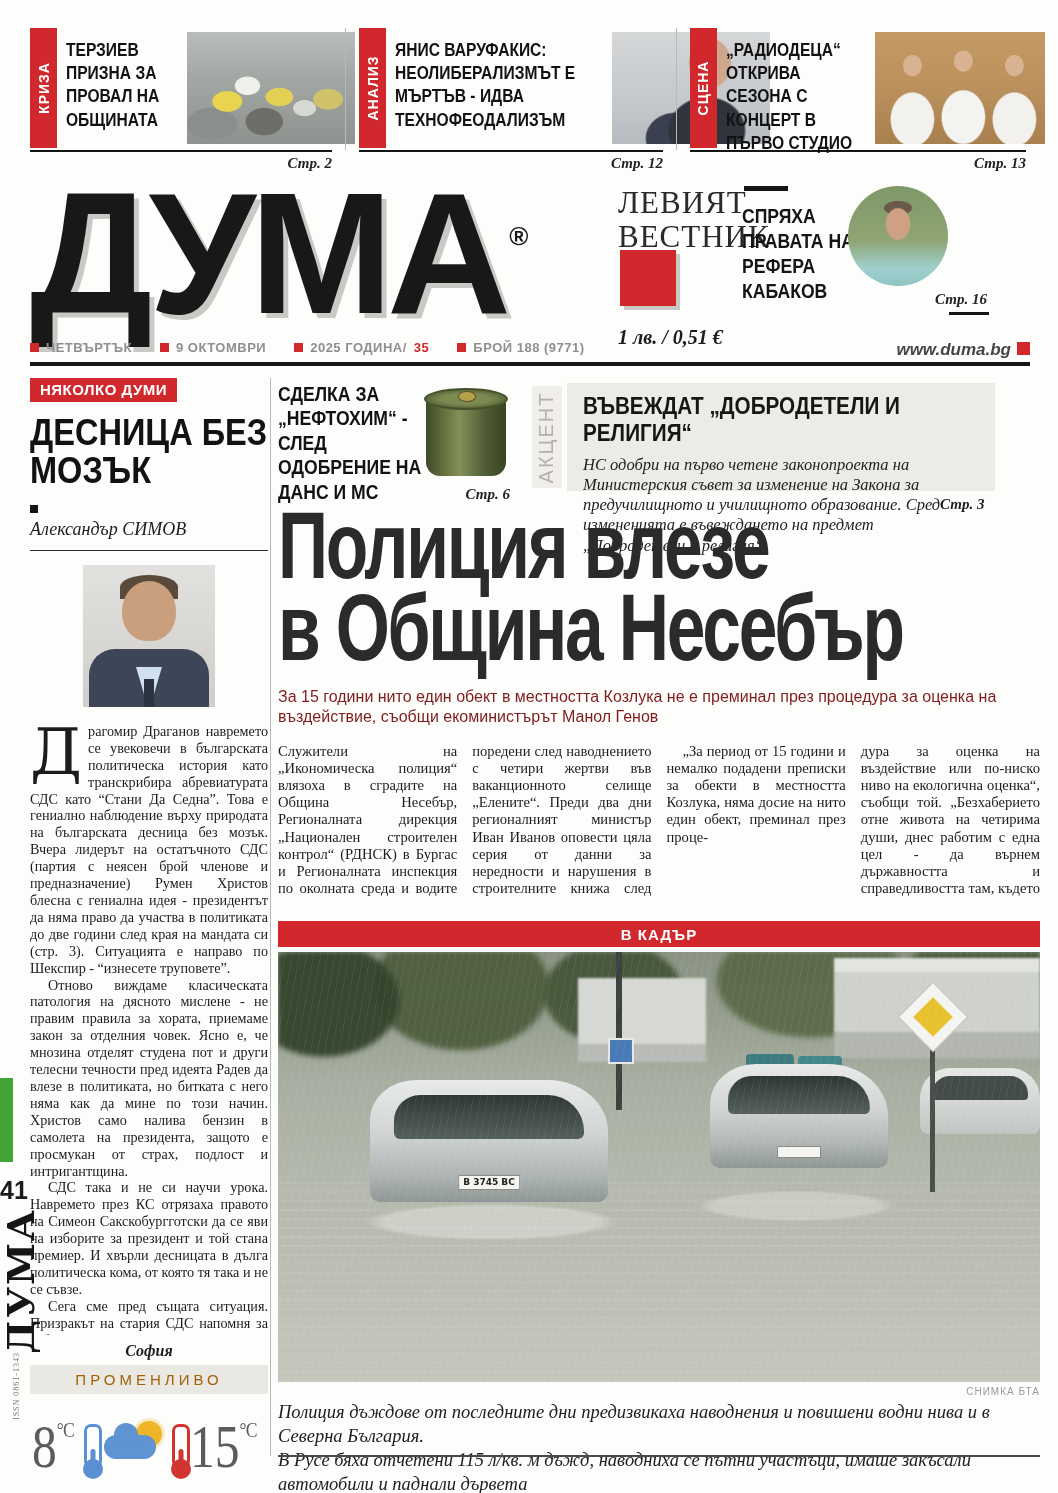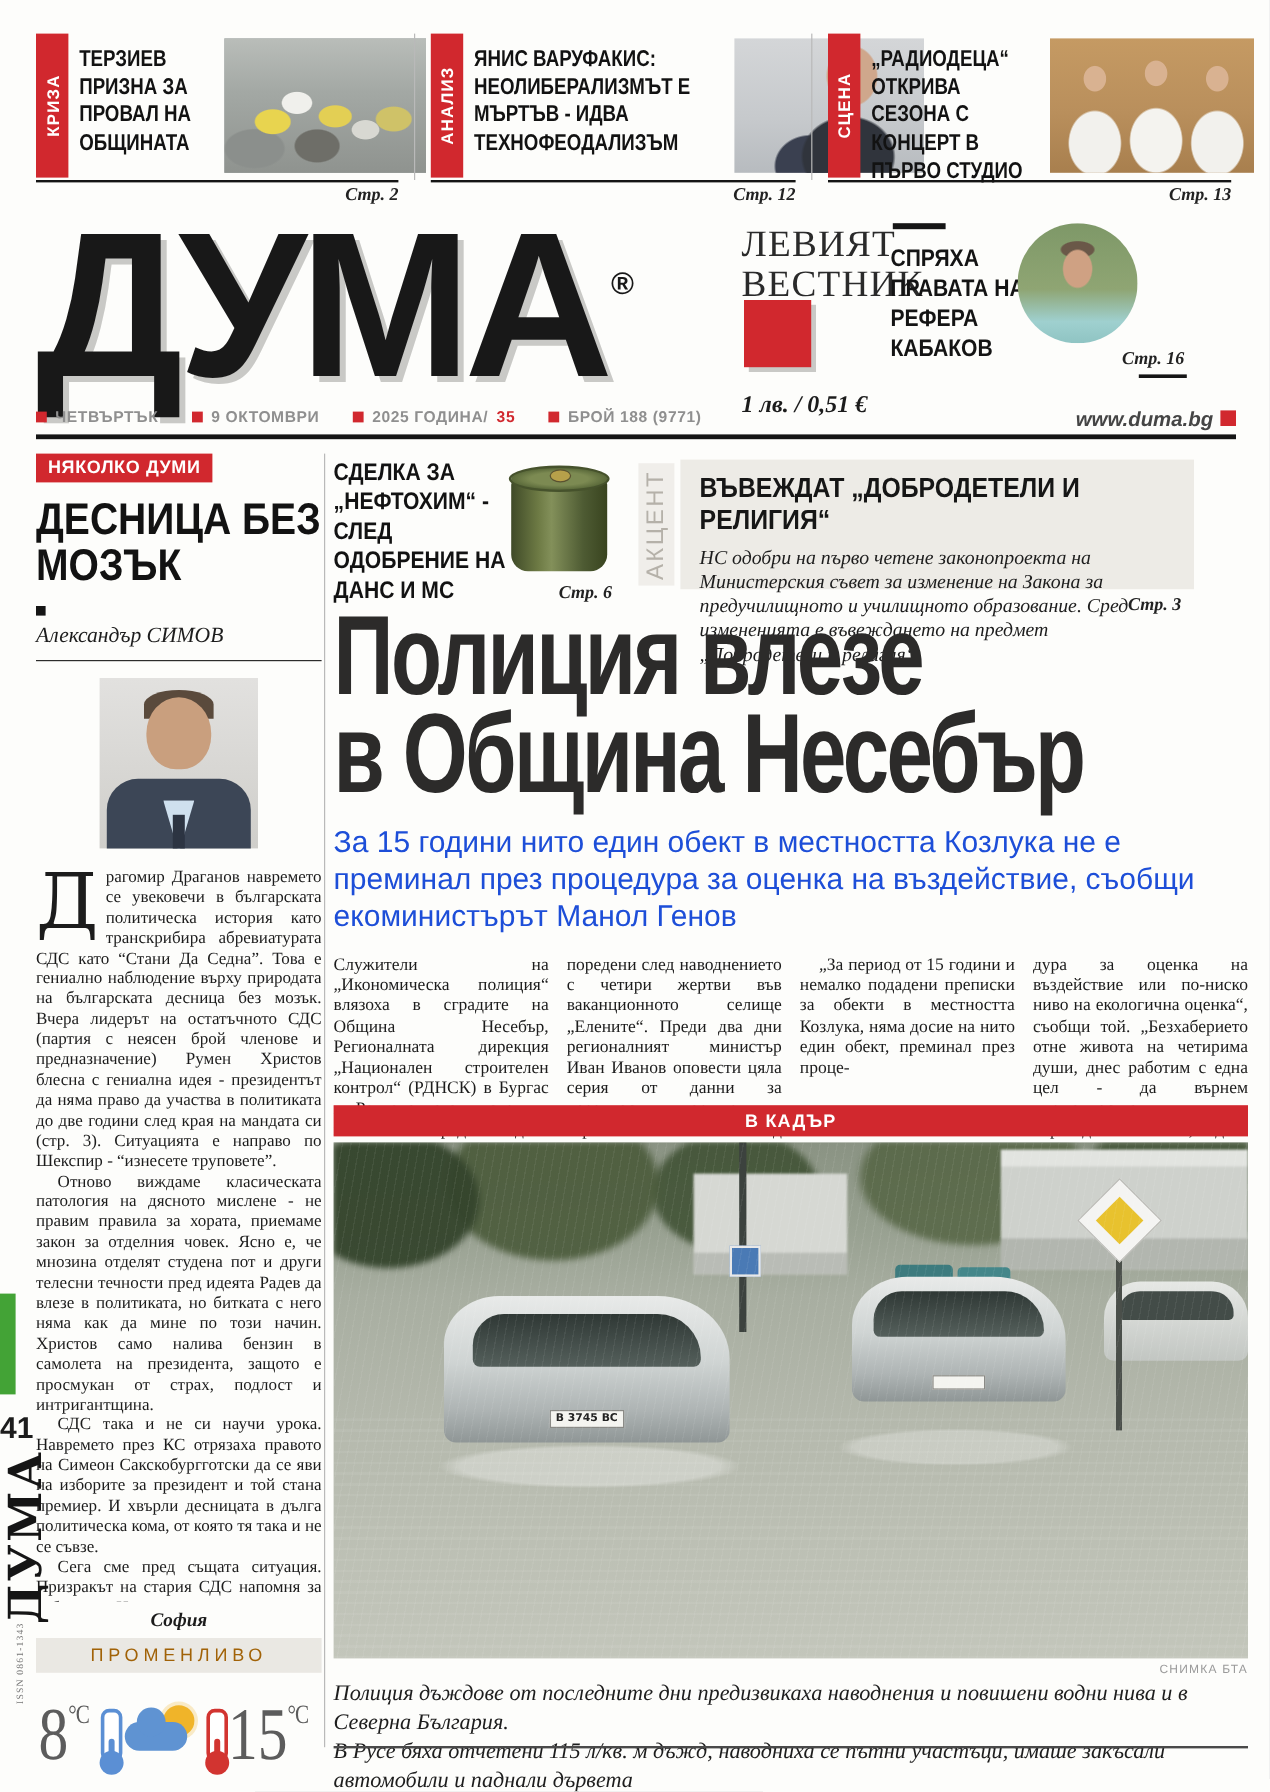--- a/index.html
+++ b/index.html
@@ -145,21 +145,21 @@
   .accent-title{font-family:"Liberation Sans",sans-serif;font-weight:bold;font-size:23px;color:#161616;
                 transform:scaleX(.9);transform-origin:0 0;width:111%;}
   .accent-text{font-style:italic;font-size:16.5px;line-height:1.22;margin-top:8px;color:#1d1d1d;}
   .accent-text::first-line{}
   .accent-page{position:absolute;left:940px;top:496px;}
 
   
   .lead{position:absolute;left:278px;top:505px;width:762px;}
   .headline{font-family:"Liberation Sans",sans-serif;font-weight:bold;font-size:94px;line-height:82px;
             letter-spacing:-3px;color:#2c2b2a;transform:scaleX(.74);transform-origin:0 0;white-space:nowrap;}
-  .subhead{font-family:"Liberation Sans",sans-serif;font-size:25px;line-height:1.24;color:#1d4ed8;
+  .subhead{font-family:"Liberation Sans",sans-serif;font-size:16px;line-height:1.24;color:#7f1d1d;
            margin-top:18px;width:720px;}
   .lead-cols{display:flex;gap:15px;margin-top:16px;height:154px;overflow:hidden;}
   .lead-col{flex:1;font-size:14.6px;line-height:17.2px;text-align:justify;}
   .lead-col p{margin:0;text-indent:16px;}
   .lead-col p.np{text-indent:0;}
 
   
   .kadar-bar{position:absolute;left:278px;top:921px;width:762px;height:26px;background:#d1282e;
              display:flex;align-items:center;justify-content:center;color:#fff;
              font-family:"Liberation Sans",sans-serif;font-weight:bold;font-size:15px;letter-spacing:1px;}

